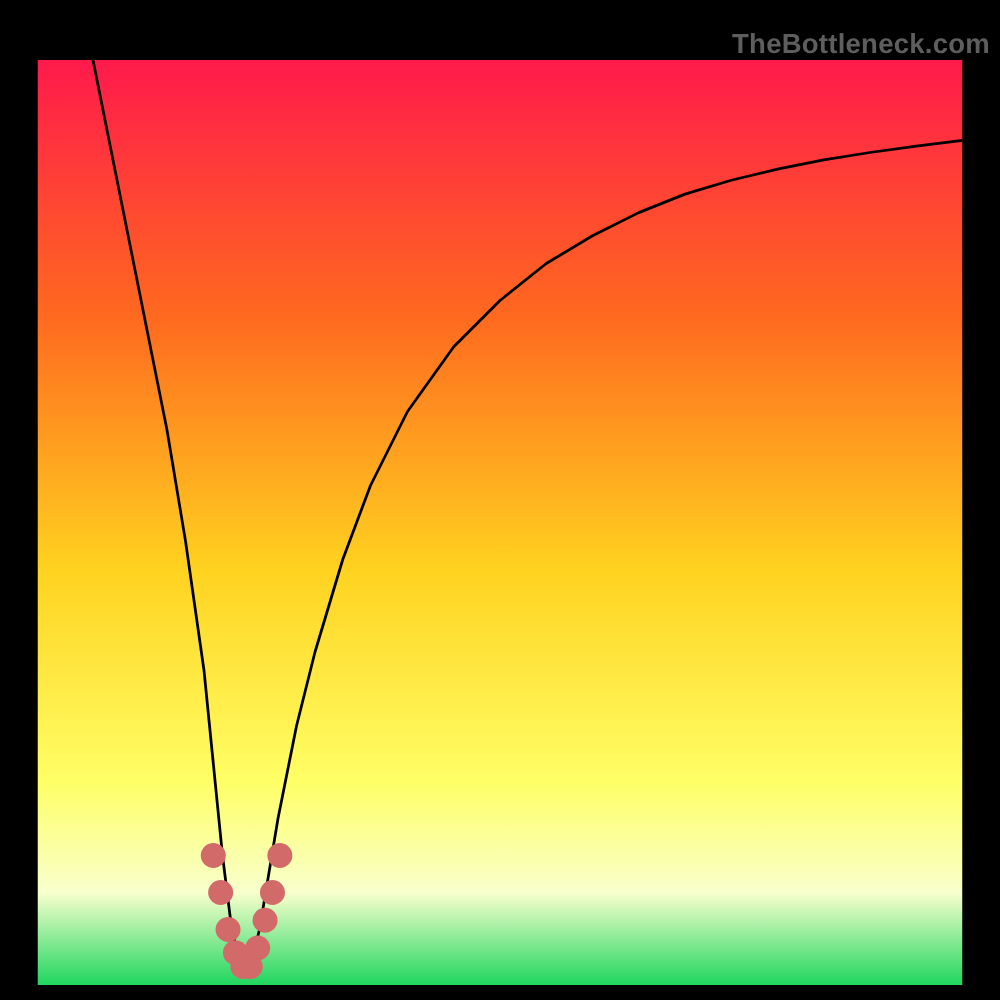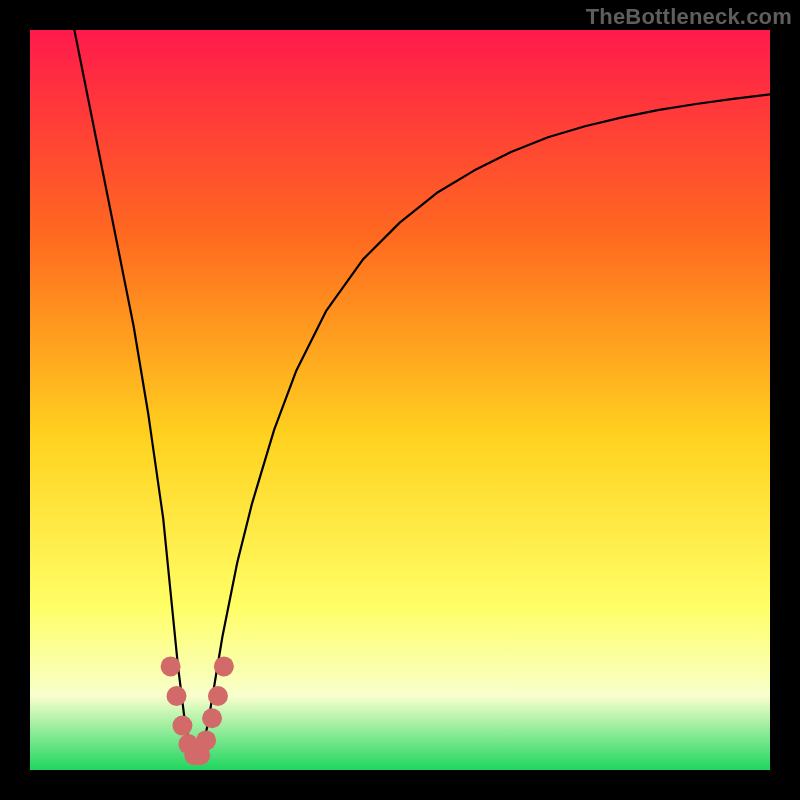--- a/index.html
+++ b/index.html
@@ -7,21 +7,21 @@
     padding: 0;
     width: 800px;
     height: 800px;
     background: #000;
     overflow: hidden;
     font-family: Arial, Helvetica, sans-serif;
   }
   .frame {
     position: absolute;
     left: 0;
-    top: 0;
+    top: 18px;
     width: 800px;
     height: 576px;
     background: #000;
   }
   .plot-area {
     position: absolute;
     left: 30px;
     top: 30px;
     width: 740px;
     height: 740px;

